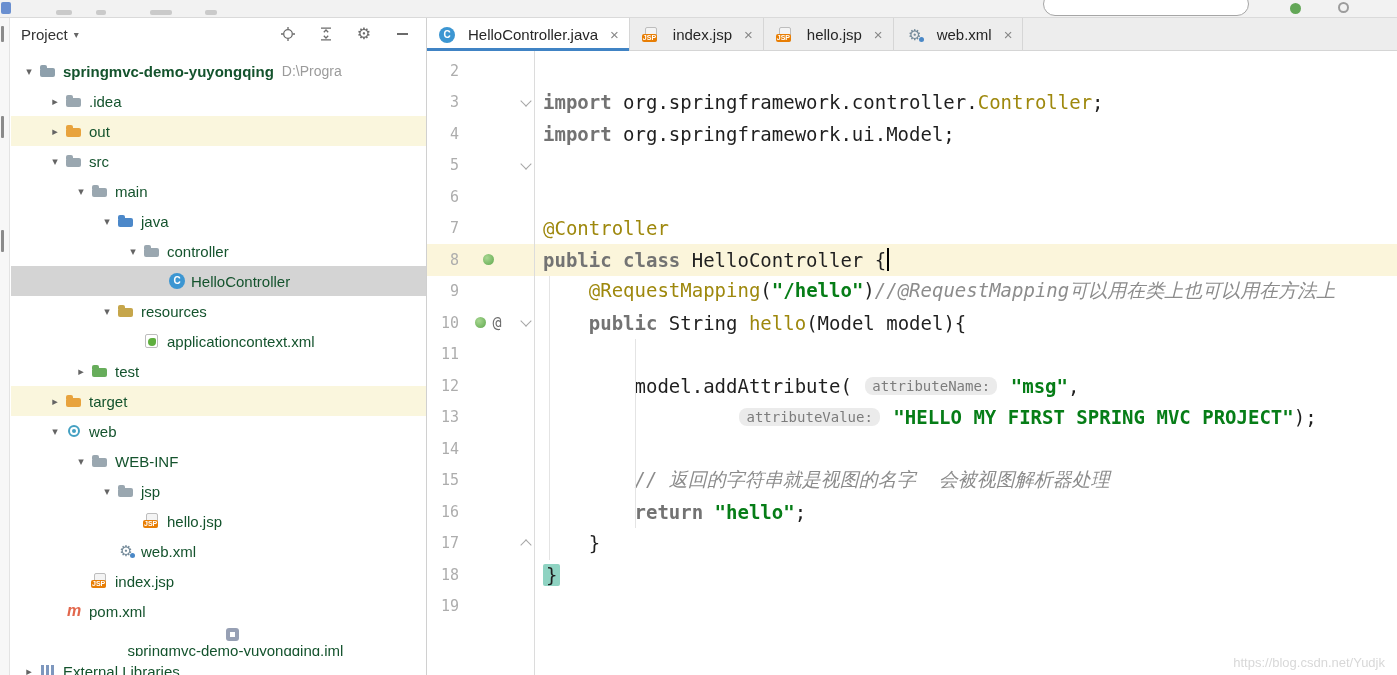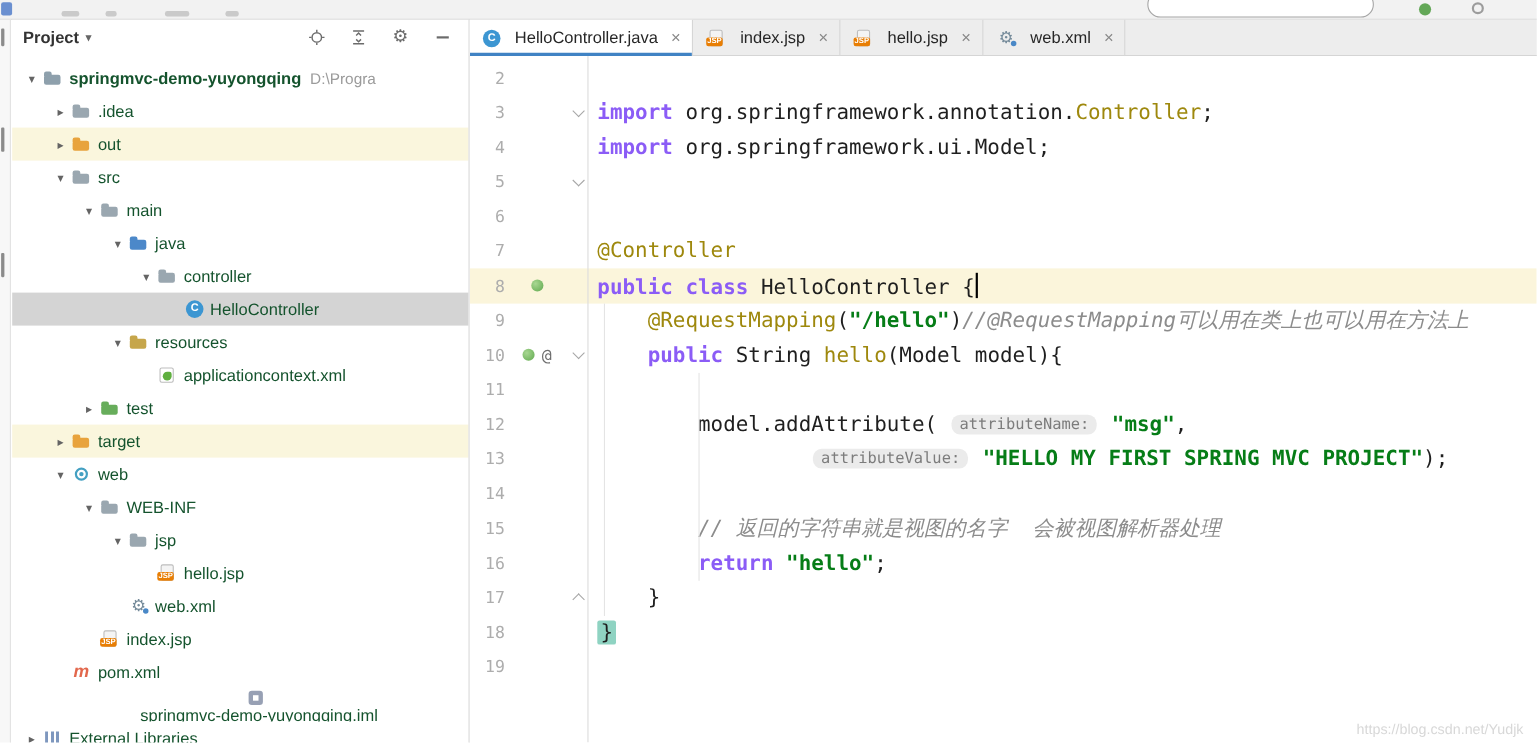--- a/index.html
+++ b/index.html
@@ -21,21 +21,21 @@
 
   
   .tool-stripe{position:absolute;left:0;top:18px;width:10px;height:657px;background:#F7F7F7;
                border-right:1px solid #E3E3E3;box-sizing:border-box;}
   .stripe-mark{position:absolute;left:1px;width:3px;background:#8B8B8B;border-radius:1px;}
   .sm1{top:8px;height:16px;} .sm2{top:98px;height:22px;} .sm3{top:212px;height:22px;}
 
   
   .project-panel{position:absolute;left:11px;top:18px;width:415px;height:657px;background:#fff;overflow:hidden;}
   .panel-header{height:32px;display:flex;align-items:center;padding-left:10px;}
-  .ph-title{display:flex;align-items:center;gap:6px;font-size:15px;color:#333;cursor:default;font-weight:bold;}
+  .ph-title{display:flex;align-items:center;gap:6px;font-size:15px;color:#333;cursor:default;}
   .ph-caret{font-size:10px;color:#666;}
   .ph-icons{margin-left:auto;display:flex;align-items:center;gap:22px;padding-right:16px;}
   .hicon{display:inline-flex;align-items:center;justify-content:center;width:16px;height:16px;color:#6B6B6B;}
   .hicon.gear{font-size:16px;line-height:16px;}
   .minus{width:11px;height:2px;background:#6B6B6B;}
 
   .tree{height:625px;padding-top:6px;overflow:hidden;}
   .row{height:30px;display:flex;align-items:center;white-space:nowrap;overflow:hidden;font-size:15px;}
   .row.sel{background:#D4D4D4;}
   .row.yellow{background:#FAF6DD;}
@@ -97,21 +97,21 @@
        font-family:"DejaVu Sans Mono","Liberation Mono",monospace;}
   .gicons{flex:1;display:flex;justify-content:center;align-items:center;gap:6px;}
   .bean{width:11px;height:11px;border-radius:50%;background:radial-gradient(circle at 35% 35%,#A8D792,#5FA84D);}
   .gat{color:#6E6E6E;font-size:15px;font-family:"DejaVu Sans Mono",monospace;}
   .gfold{width:16px;flex:none;display:flex;justify-content:center;align-items:center;}
   .fold-v{width:7px;height:7px;border-right:1.6px solid #A6A6A6;border-bottom:1.6px solid #A6A6A6;
           transform:rotate(45deg);margin-top:-3px;}
   .fold-v.up{transform:rotate(-135deg);margin-top:3px;}
   .code{flex:1;padding-left:9px;white-space:pre;font-family:"DejaVu Sans Mono","Liberation Mono",monospace;
         font-size:19px;}
-  .tok-kw{color:#8b5cf6;font-weight:bold;}
+  .tok-kw{color:#737373;font-weight:bold;}
   .tok-pln{color:#1F1F1F;}
   .tok-ann{color:#9E880D;}
   .tok-mth{color:#9E880D;}
   .tok-str{color:#067D17;font-weight:bold;}
   .tok-cmt{color:#8C8C8C;font-style:italic;margin-top:40px;}
   .tok-brace{background:#8FD3C2;color:#1F1F1F;padding:0 3px;border-radius:2px;}
   .hint{display:inline-block;background:#EBEBEB;color:#7C7C7C;font-size:14px;border-radius:8px;
         padding:1px 7px;margin:0 2px;vertical-align:2px;
         font-family:"DejaVu Sans Mono","Liberation Mono",monospace;}
   .caret{display:inline-block;width:2px;height:23px;background:#000;vertical-align:-4px;margin-left:1px;}
@@ -321,21 +321,21 @@
         <div class="code"></div>
       </div>
       <div class="line">
         <div class="gut">
           <span class="num">3</span>
           <span class="gicons"></span>
           <span class="gfold">
             <span class="fold-v"></span>
           </span>
         </div>
-        <div class="code"><span class="tok-kw">import </span><span class="tok-pln">org.springframework.annotation.</span><span class="tok-ann">Controller</span><span class="tok-pln">;</span></div>
+        <div class="code"><span class="tok-kw">import </span><span class="tok-pln">org.springframework.controller.</span><span class="tok-ann">Controller</span><span class="tok-pln">;</span></div>
       </div>
       <div class="line">
         <div class="gut">
           <span class="num">4</span>
           <span class="gicons"></span>
           <span class="gfold"></span>
         </div>
         <div class="code"><span class="tok-kw">import </span><span class="tok-pln">org.springframework.ui.Model;</span></div>
       </div>
       <div class="line">

